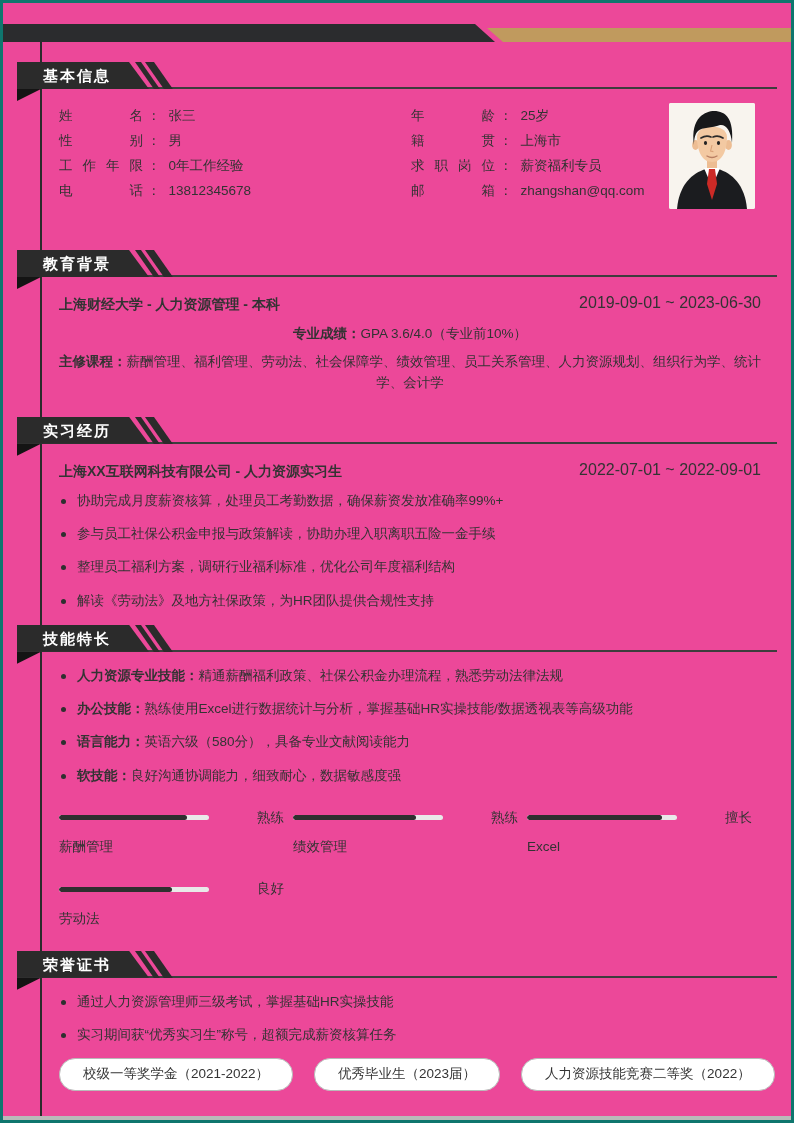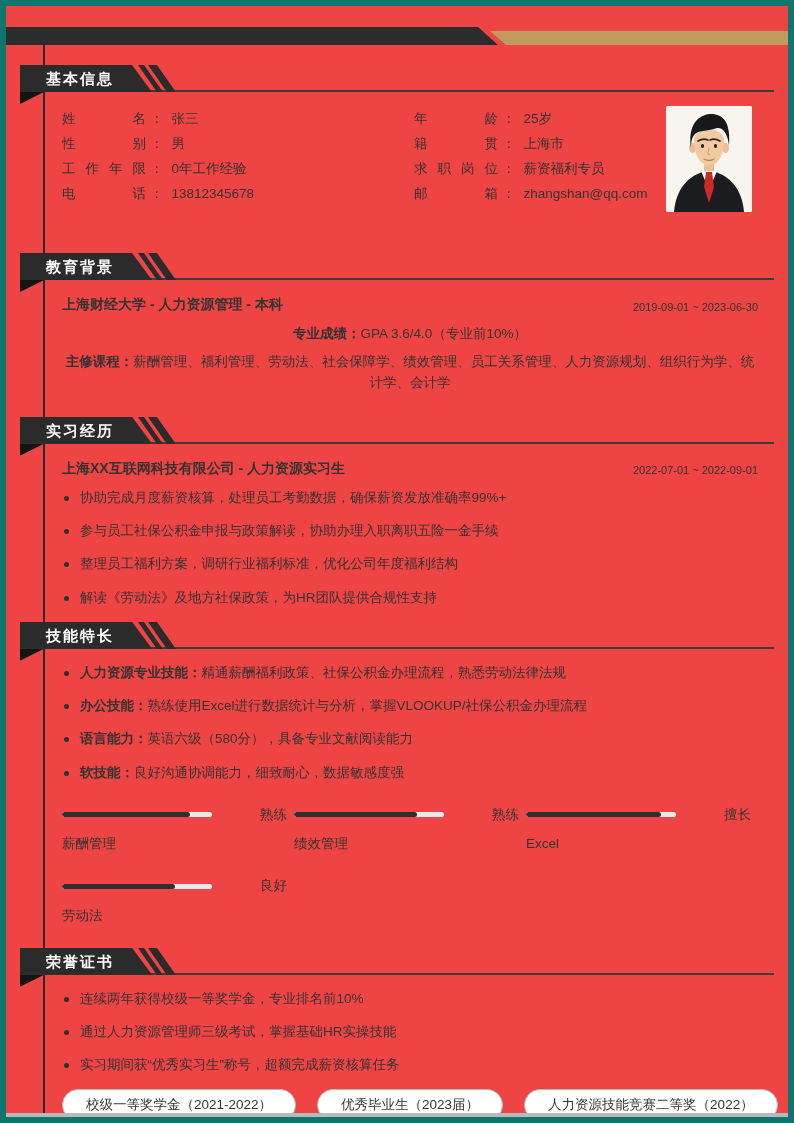--- a/index.html
+++ b/index.html
@@ -1,19 +1,19 @@
 <!DOCTYPE html>
 <html><head>
 <meta charset="utf-8">
 <style>
   * { margin:0; padding:0; box-sizing:border-box; }
   html,body { background:#fff; }
   body { font-family:"Liberation Sans","DejaVu Sans",sans-serif; color:#333; }
-  .page { position:relative; width:794px; height:1123px; margin:0 auto; background:#ef4444;
-          border:6px solid #0f766e; overflow:hidden; }
+  .page { position:relative; width:794px; height:1123px; margin:0 auto; background:#ec4899;
+          border:3px solid #0f766e; overflow:hidden; }
   .bottom-edge { position:absolute; left:0; right:0; bottom:0; height:4px; background:#b9b9b9; z-index:9; }
 
   
   .bar-dark { position:absolute; top:21px; left:0; width:492px; height:18px; background:#2b2c2e;
               clip-path:polygon(0 0,472px 0,492px 100%,0 100%); }
   .bar-gold { position:absolute; top:25px; left:480px; width:314px; height:14px; background:#c09a5e;
               clip-path:polygon(4px 0,100% 0,100% 100%,20px 100%); }
   .v-line { position:absolute; left:37px; top:39px; width:2px; height:1084px; background:#2b2b2b; }
 
   
@@ -40,21 +40,21 @@
   .info-col.right { width:260px; }
   .frow { height:25px; line-height:25px; white-space:nowrap; }
   .flabel { display:inline-block; width:84px; text-align:justify; text-align-last:justify; }
   .fcolon { display:inline-block; margin:0 8px 0 4px; }
   .photo { position:absolute; right:6px; top:0; width:86px; height:106px; background:#f8f4ee;
            border-radius:2px; overflow:hidden; }
 
   
   .hl-row { display:flex; justify-content:space-between; align-items:flex-end; margin-bottom:9px; }
   .hl-title { font-weight:bold; font-size:14px; }
-  .hl-date { font-size:11px; color:#333; }
+  .hl-date { font-size:16px; color:#333; }
   .kv { margin-bottom:8px;text-align:center; }
   .kv b { font-weight:bold; }
 
   
   ul.blist { list-style:none; }
   ul.blist li { position:relative; padding-left:18px; margin-bottom:13px; }
   ul.blist li::before { content:""; position:absolute; left:2px; top:8px; width:5px; height:5px;
                         border-radius:50%; background:#2f2f2f; }
   ul.blist li b { font-weight:bold; }
 
@@ -185,21 +185,21 @@
         <div class="rb-main"></div>
         <div class="rb-s1"></div>
         <div class="rb-s2"></div>
         <div class="rb-fold"></div>
         <div class="rb-label">技能特长</div>
       </div>
     </div>
     <div class="sec-body">
       <ul class="blist">
         <li><b>人力资源专业技能：</b><span>精通薪酬福利政策、社保公积金办理流程，熟悉劳动法律法规</span></li>
-        <li><b>办公技能：</b><span>熟练使用Excel进行数据统计与分析，掌握VLOOKUP/社保公积金办理流程</span></li>
+        <li><b>办公技能：</b><span>熟练使用Excel进行数据统计与分析，掌握基础HR实操技能/数据透视表等高级功能</span></li>
         <li><b>语言能力：</b><span>英语六级（580分），具备专业文献阅读能力</span></li>
         <li><b>软技能：</b><span>良好沟通协调能力，细致耐心，数据敏感度强</span></li>
       </ul>
       <div class="bars">
         <div class="bar-item">
           <div class="bar-row">
               <div class="track">
                 <div class="fill" style="width: 85%;"></div>
               </div>
               <span class="lvl">熟练</span>
@@ -242,21 +242,20 @@
       <div class="ribbon">
         <div class="rb-main"></div>
         <div class="rb-s1"></div>
         <div class="rb-s2"></div>
         <div class="rb-fold"></div>
         <div class="rb-label">荣誉证书</div>
       </div>
     </div>
     <div class="sec-body">
       <ul class="blist">
-        <li>连续两年获得校级一等奖学金，专业排名前10%</li>
         <li>通过人力资源管理师三级考试，掌握基础HR实操技能</li>
         <li>实习期间获“优秀实习生”称号，超额完成薪资核算任务</li>
       </ul>
       <div class="pills">
         <span class="pill">校级一等奖学金（2021-2022）</span>
         <span class="pill">优秀毕业生（2023届）</span>
         <span class="pill">人力资源技能竞赛二等奖（2022）</span>
       </div>
     </div>
   </div>

